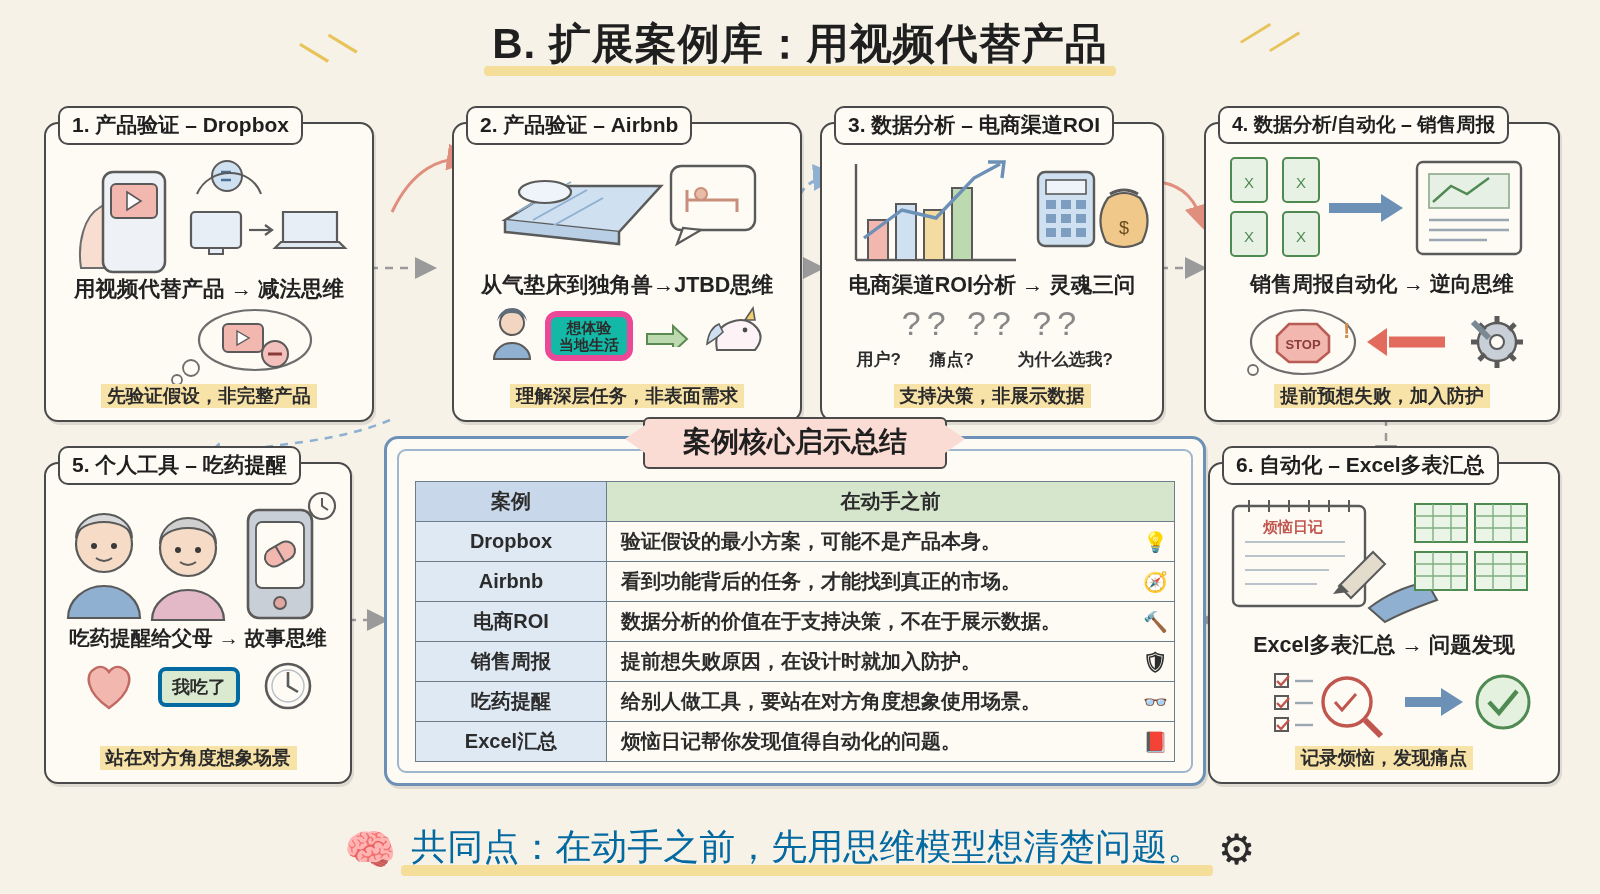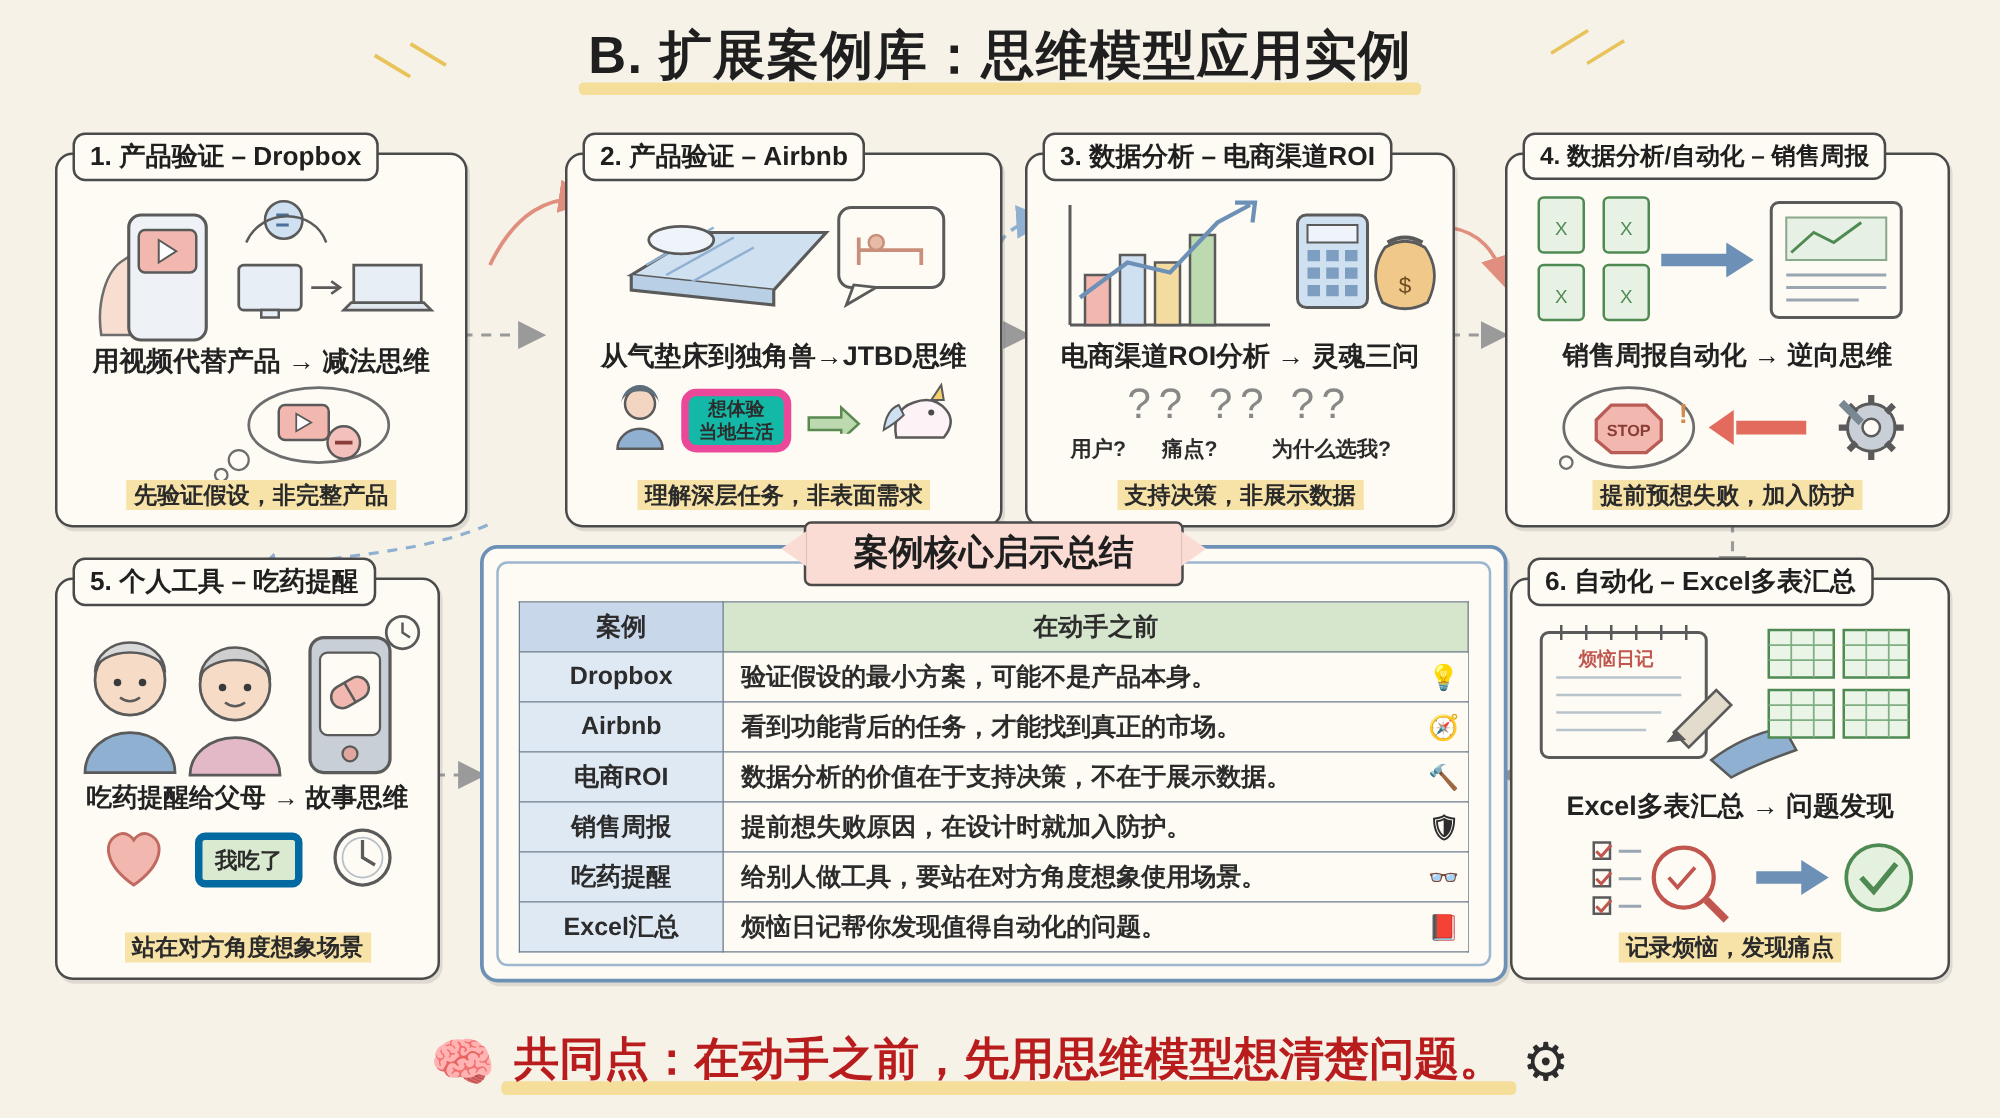--- a/index.html
+++ b/index.html
@@ -151,21 +151,21 @@
   table.sumtable {
     position: absolute;
     top: 42px;
     left: 28px;
     width: 760px;
     border-collapse: collapse;
     font-size: 20px;
   }
   table.sumtable th, table.sumtable td {
     border: 1.6px solid #6d7d8c;
-    padding: 6px 6px;
+    padding: 6px 20px;
     font-weight: bold;
   }
   table.sumtable thead th:first-child { background: #c8d7ea; width: 150px; }
   table.sumtable thead th:last-child  { background: #d6e6cd; }
   table.sumtable td.case {
     background: #dfe9f4;
     text-align: center;
     width: 150px;
     white-space: nowrap;
   }
@@ -188,23 +188,23 @@
     position: absolute;
     left: 0;
     bottom: 18px;
     width: 100%;
     text-align: center;
   }
   .footer-text {
     display: inline-block;
     position: relative;
     font-size: 36px;
-    font-weight: bold;
+    font-weight: normal;
     padding: 0 10px 4px;
-    color: #b91c1c;
+    color: #0369a1;
     vertical-align: middle;
   }
   .footer-underline {
     position: absolute;
     left: 0; right: 0; bottom: 0;
     height: 11px;
     background: #f5dd9a;
     border-radius: 4px;
     z-index: -1;
   }
@@ -218,21 +218,21 @@
   svg.overlay {
     position: absolute;
     left: 0; top: 0;
     width: 1600px; height: 894px;
     pointer-events: none;
   }
   .qmarks { font-size: 34px; color: #888; letter-spacing: 6px; }
   .qlabels { font-size: 17px; font-weight: bold; }
   .chip {
     display: inline-block;
-    border: 6px solid #0369a1;
+    border: 4px solid #0369a1;
     border-radius: 8px;
     padding: 4px 10px;
     font-size: 18px;
     font-weight: bold;
     background: #d9ead0;
   }
   .bubble {
     display: inline-block;
     border: 6px solid #ec4899;
     border-radius: 12px;
@@ -242,21 +242,21 @@
     background: #14b8a6;
     line-height: 1.15;
   }
 </style>
 </head>
 <body>
 
 <div class="title-wrap">
   <div class="title">
     <span class="title-underline"></span>
-    <span>B. 扩展案例库：思维模型应用实例</span>
+    <span>B. 扩展案例库：用视频代替产品</span>
   </div>
 </div>
 <div class="spark" style="left:298px; top:26px; transform:rotate(-18deg);">＼＼</div>
 <div class="spark" style="left:1242px; top:16px; transform:rotate(16deg);">／／</div>
 
 <svg class="overlay">
   <defs>
     <marker id="ah-gray" markerWidth="9" markerHeight="9" refX="7" refY="4.5" orient="auto">
       <path d="M0,0 L9,4.5 L0,9 z" fill="#9a9a9a"></path>
     </marker>

